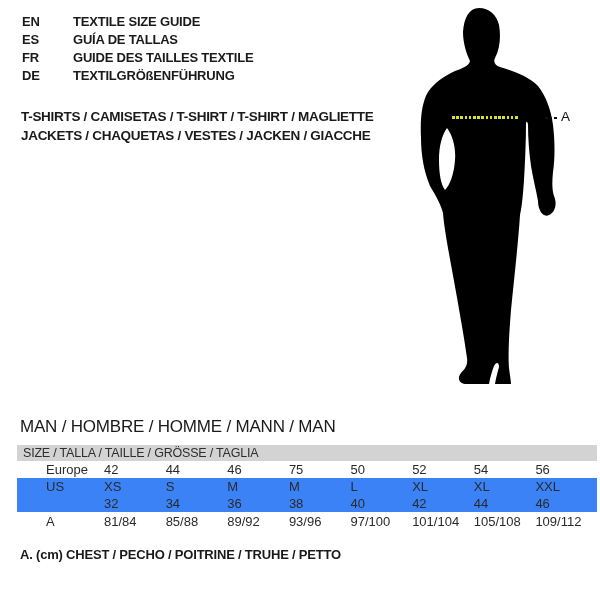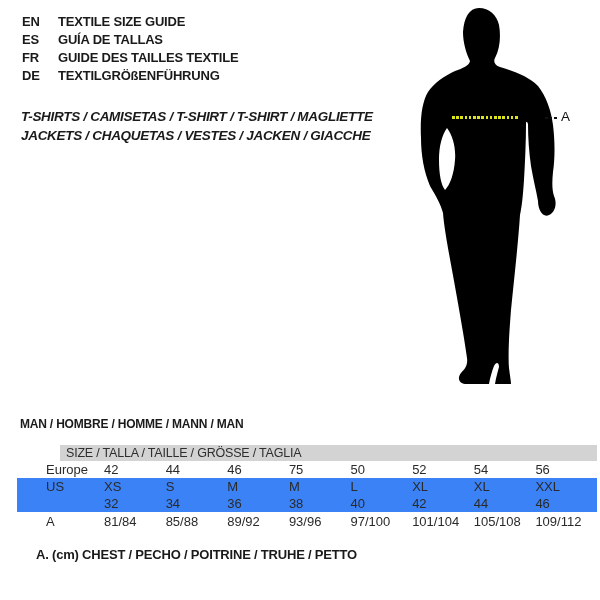--- a/index.html
+++ b/index.html
@@ -3,48 +3,48 @@
 <meta charset="utf-8">
 <style>
   html,body{margin:0;padding:0;background:#ffffff;}
   body{width:600px;height:600px;position:relative;overflow:hidden;
        font-family:"Liberation Sans", sans-serif;color:#1a1a1a;
        -webkit-font-smoothing:antialiased;}
   .abs{position:absolute;}
 
   
   .lang-list{left:22px;top:13px;font-weight:700;font-size:13px;line-height:18px;letter-spacing:-0.2px;}
-  .lang-row{display:flex;}
+  .lang-row{display:flex;gap:15px;}
   .lang-code{width:36px;}
   
-  .categories{left:21px;top:107px;font-weight:700;font-size:13.5px;line-height:19px;letter-spacing:-0.3px;font-style:italic;}
+  .categories{left:21px;top:107px;font-weight:700;font-size:13.5px;line-height:19px;letter-spacing:-0.3px;}
 
   
   .figure-svg{left:0;top:0;width:600px;height:600px;pointer-events:none;}
   .chest-line{left:452px;top:116px;width:66px;height:3px;
       background:repeating-linear-gradient(90deg,#dce31f 0 2.6px,transparent 2.6px 4.2px);}
   .pointer-line{left:545px;top:117px;width:14px;height:2px;
       background:repeating-linear-gradient(90deg,#111 0 2.6px,transparent 2.6px 4.6px);}
   .measure-label{left:561px;top:109px;font-size:13.5px;font-weight:400;color:#111;}
 
   
-  .section-title{left:20px;top:417px;font-weight:700;font-size:12px;letter-spacing:-0.2px;text-align:center;}
+  .section-title{left:20px;top:417px;font-weight:400;font-size:17px;letter-spacing:-0.2px;text-align:center;}
 
   
   .size-table{left:17px;top:445px;width:580px;font-size:13px;color:#2a2a2a;}
   .size-table-header{height:16px;line-height:16px;background:#d3d3d3;
-      padding-left:6px;font-size:12.5px;letter-spacing:-0.2px;color:#2e2e2e;margin-left:43px;}
+      padding-left:6px;font-size:12.5px;letter-spacing:-0.2px;color:#2e2e2e;}
   .t-row{display:flex;align-items:center;height:17px;}
   .t-row.last{height:18px;}
   .t-row.shaded{background:#3b82f6;}
   .t-label{width:58px;padding-left:5px;flex:none;margin-left:24px;}
   .t-cell{flex:1;text-align:left;}
 
   
-  .footnote{left:36px;top:547px;font-weight:700;font-size:13px;letter-spacing:-0.2px;}
+  .footnote{left:20px;top:547px;font-weight:700;font-size:13px;letter-spacing:-0.2px;}
 </style>
 </head>
 <body>
 
 <div class="abs lang-list">
   <div class="lang-row">
     <span class="lang-code">EN</span>
     <span class="lang-label">TEXTILE SIZE GUIDE</span>
   </div>
   <div class="lang-row">

